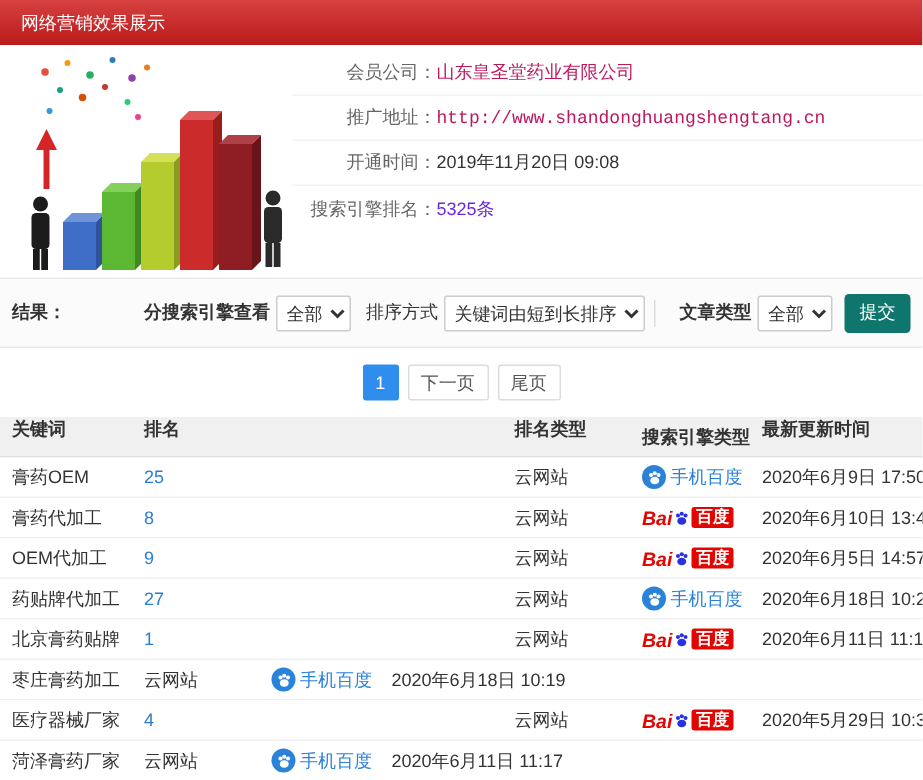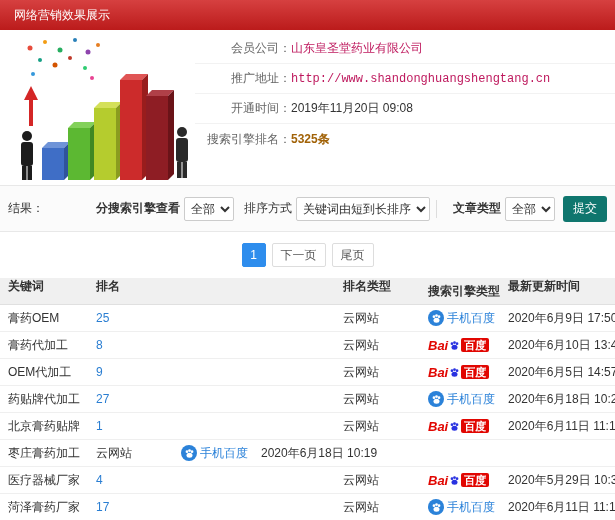--- a/index.html
+++ b/index.html
@@ -13,26 +13,26 @@
 
   
   .info { display: flex; border-bottom: 1px solid #e8e8e8; height: 156px; }
   .illus { width: 195px; height: 156px; flex: 0 0 195px; }
   .fields { flex: 1; padding-top: 4px; }
   .frow { display: flex; align-items: center; height: 30px; border-bottom: 1px solid #f2f2f2; }
   .frow:last-child { border-bottom: none; }
   .flabel { width: 96px; text-align: right; color: #666; }
   .fvalue { color: #333; }
   .fvalue.link { color: #be185d; cursor: pointer; text-decoration: none; font-family: Liberation Mono, monospace; }
-  .fvalue.hot { color: #a16207; font-weight: bold; }
+  .fvalue.hot { color: #6d28d9; font-weight: normal; }
 
   
   .filterbar { height: 46px; display: flex; align-items: center; background: #fbfbfb;
     border-bottom: 1px solid #e8e8e8; padding: 0 8px; white-space: nowrap; overflow: hidden; }
-  .result-label { font-weight: normal; color: #333; margin-right: auto; }
+  .result-label { font-weight: bold; color: #333; margin-right: auto; }
   .flt-label { font-weight: bold; color: #333; margin: 0 4px 0 10px; }
   .flt-label.plain { font-weight: normal; }
   select { font-size: 12px; height: 24px; border: 1px solid #ccc; background: #fff; color: #333;
     border-radius: 2px; padding: 0 2px; font-family: inherit; }
   .flt-divider { width: 1px; height: 18px; background: #ddd; margin: 0 6px; }
   .submit-btn { margin-left: 8px; height: 26px; min-width: 44px; padding: 0 10px; border: none;
     background: #0f766e; color: #fff; font-size: 12px; border-radius: 3px; cursor: pointer;
     font-family: inherit; flex: 0 0 auto; }
 
   
@@ -302,21 +302,20 @@
                 <ellipse cx="12" cy="16" rx="6.5" ry="5.5"></ellipse>
               </svg>
             </span>
             <span class="bd-du">百度</span>
           </span>
         </div>
         <div class="cell c-time">2020年5月29日 10:32</div>
       </div>
       <div class="trow">
         <div class="cell c-kw">菏泽膏药厂家</div>
-        <div class="cell c-rank"><span class="rank-link">17</span></div>
         <div class="cell c-type">云网站</div>
         <div class="cell c-engine">
           <span class="micon">
             <svg class="paw" viewBox="0 0 24 24">
               <circle cx="6.5" cy="8" r="3"></circle>
               <circle cx="12" cy="5.5" r="3"></circle>
               <circle cx="17.5" cy="8" r="3"></circle>
               <ellipse cx="12" cy="16" rx="6.5" ry="5.5"></ellipse>
             </svg>
           </span>

